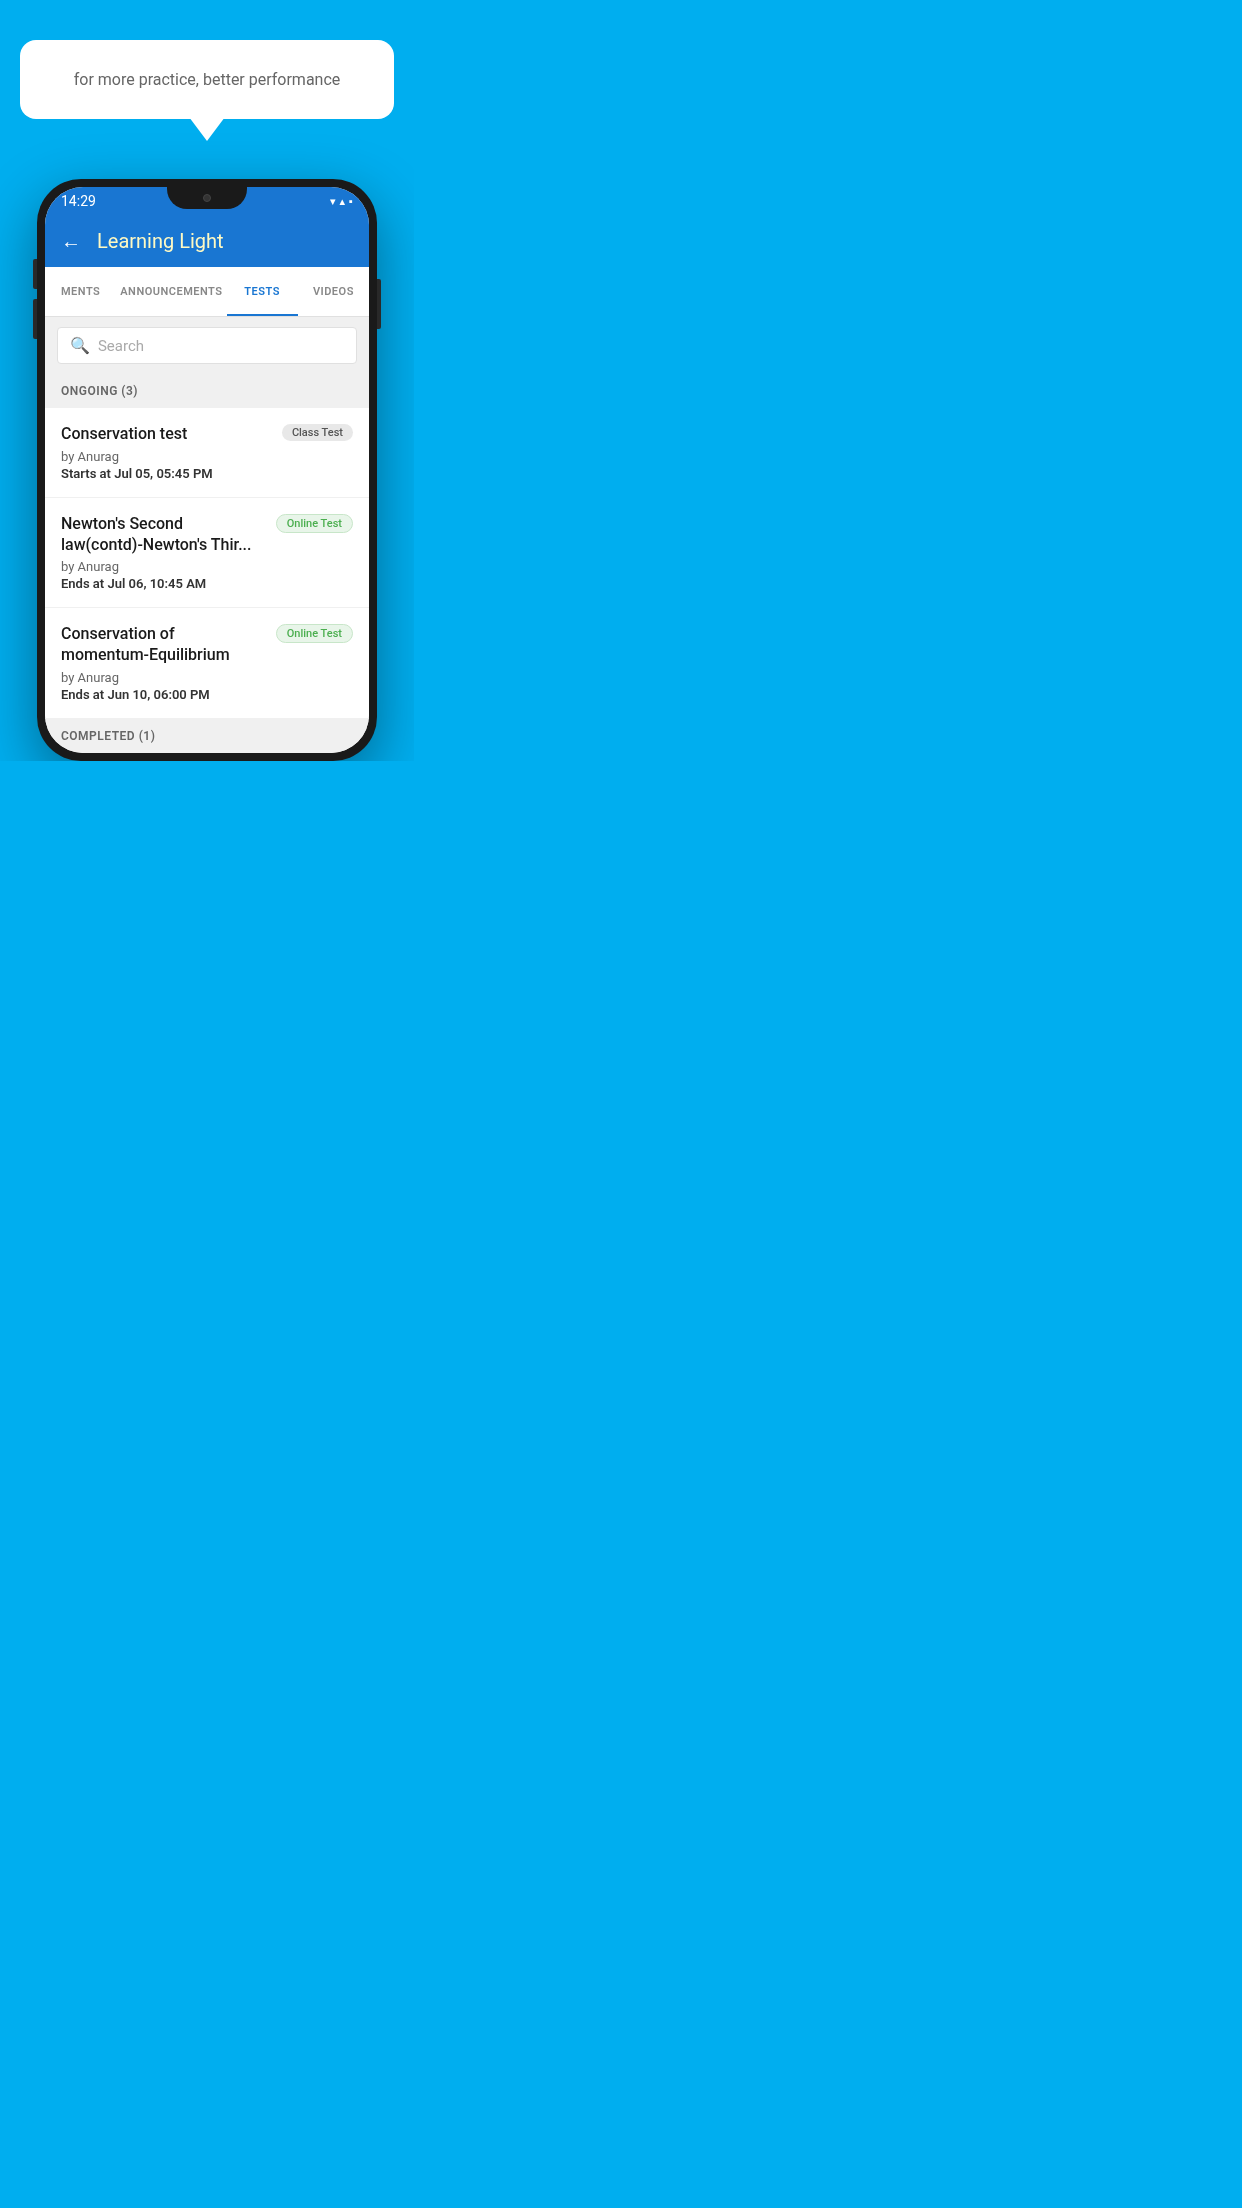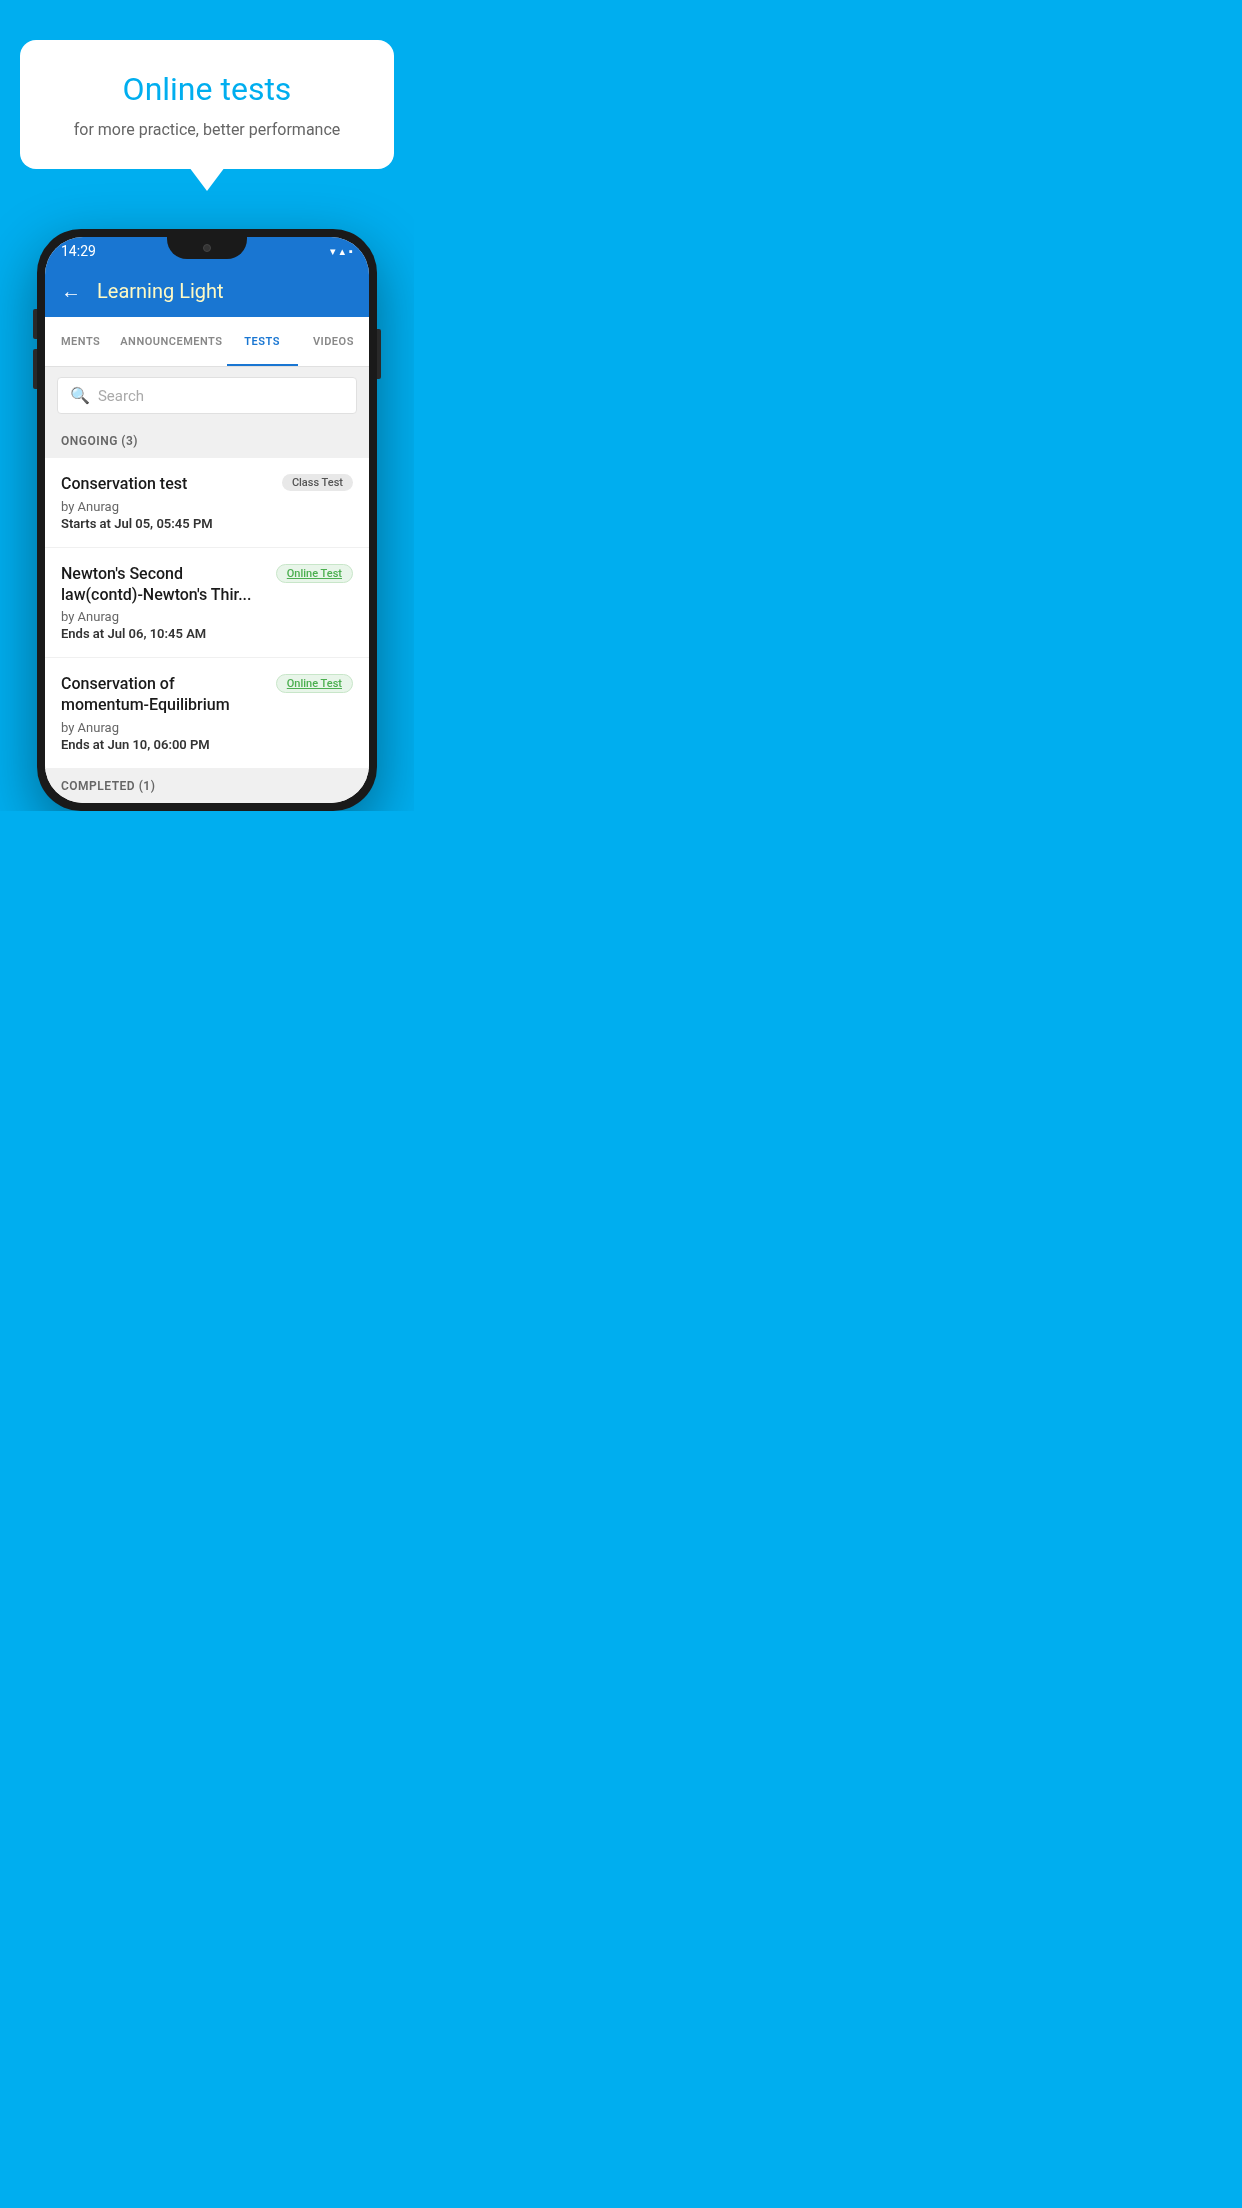--- a/index.html
+++ b/index.html
@@ -252,21 +252,20 @@
       flex-shrink: 0;
     }
     .badge-class {
       background: #e8e8e8;
       color: #555;
     }
     .badge-online {
       background: #e8f5e9;
       color: #4CAF50;
       border: 1px solid #c8e6c9;
-      text-decoration: underline;
     }
 
     
     .completed-section {
       background: #f0f0f0;
       padding: 10px 16px;
       font-size: 12px;
       color: #666;
       font-weight: 600;
       letter-spacing: 0.5px;
@@ -298,21 +297,20 @@
       width: 4px;
       height: 50px;
       background: #333;
       border-radius: 0 2px 2px 0;
     }
   </style>
 </head>
 <body>
 
 <div class="speech-bubble">
-  <div class="bubble-title">Online tests</div>
   <div class="bubble-subtitle">for more practice, better performance</div>
 </div>
 
 <div class="phone-wrapper">
   <div class="phone-side-vol-up"></div>
   <div class="phone-side-vol-down"></div>
   <div class="phone-side-power"></div>
 
   <div class="phone-frame">
     <div class="phone-inner">

